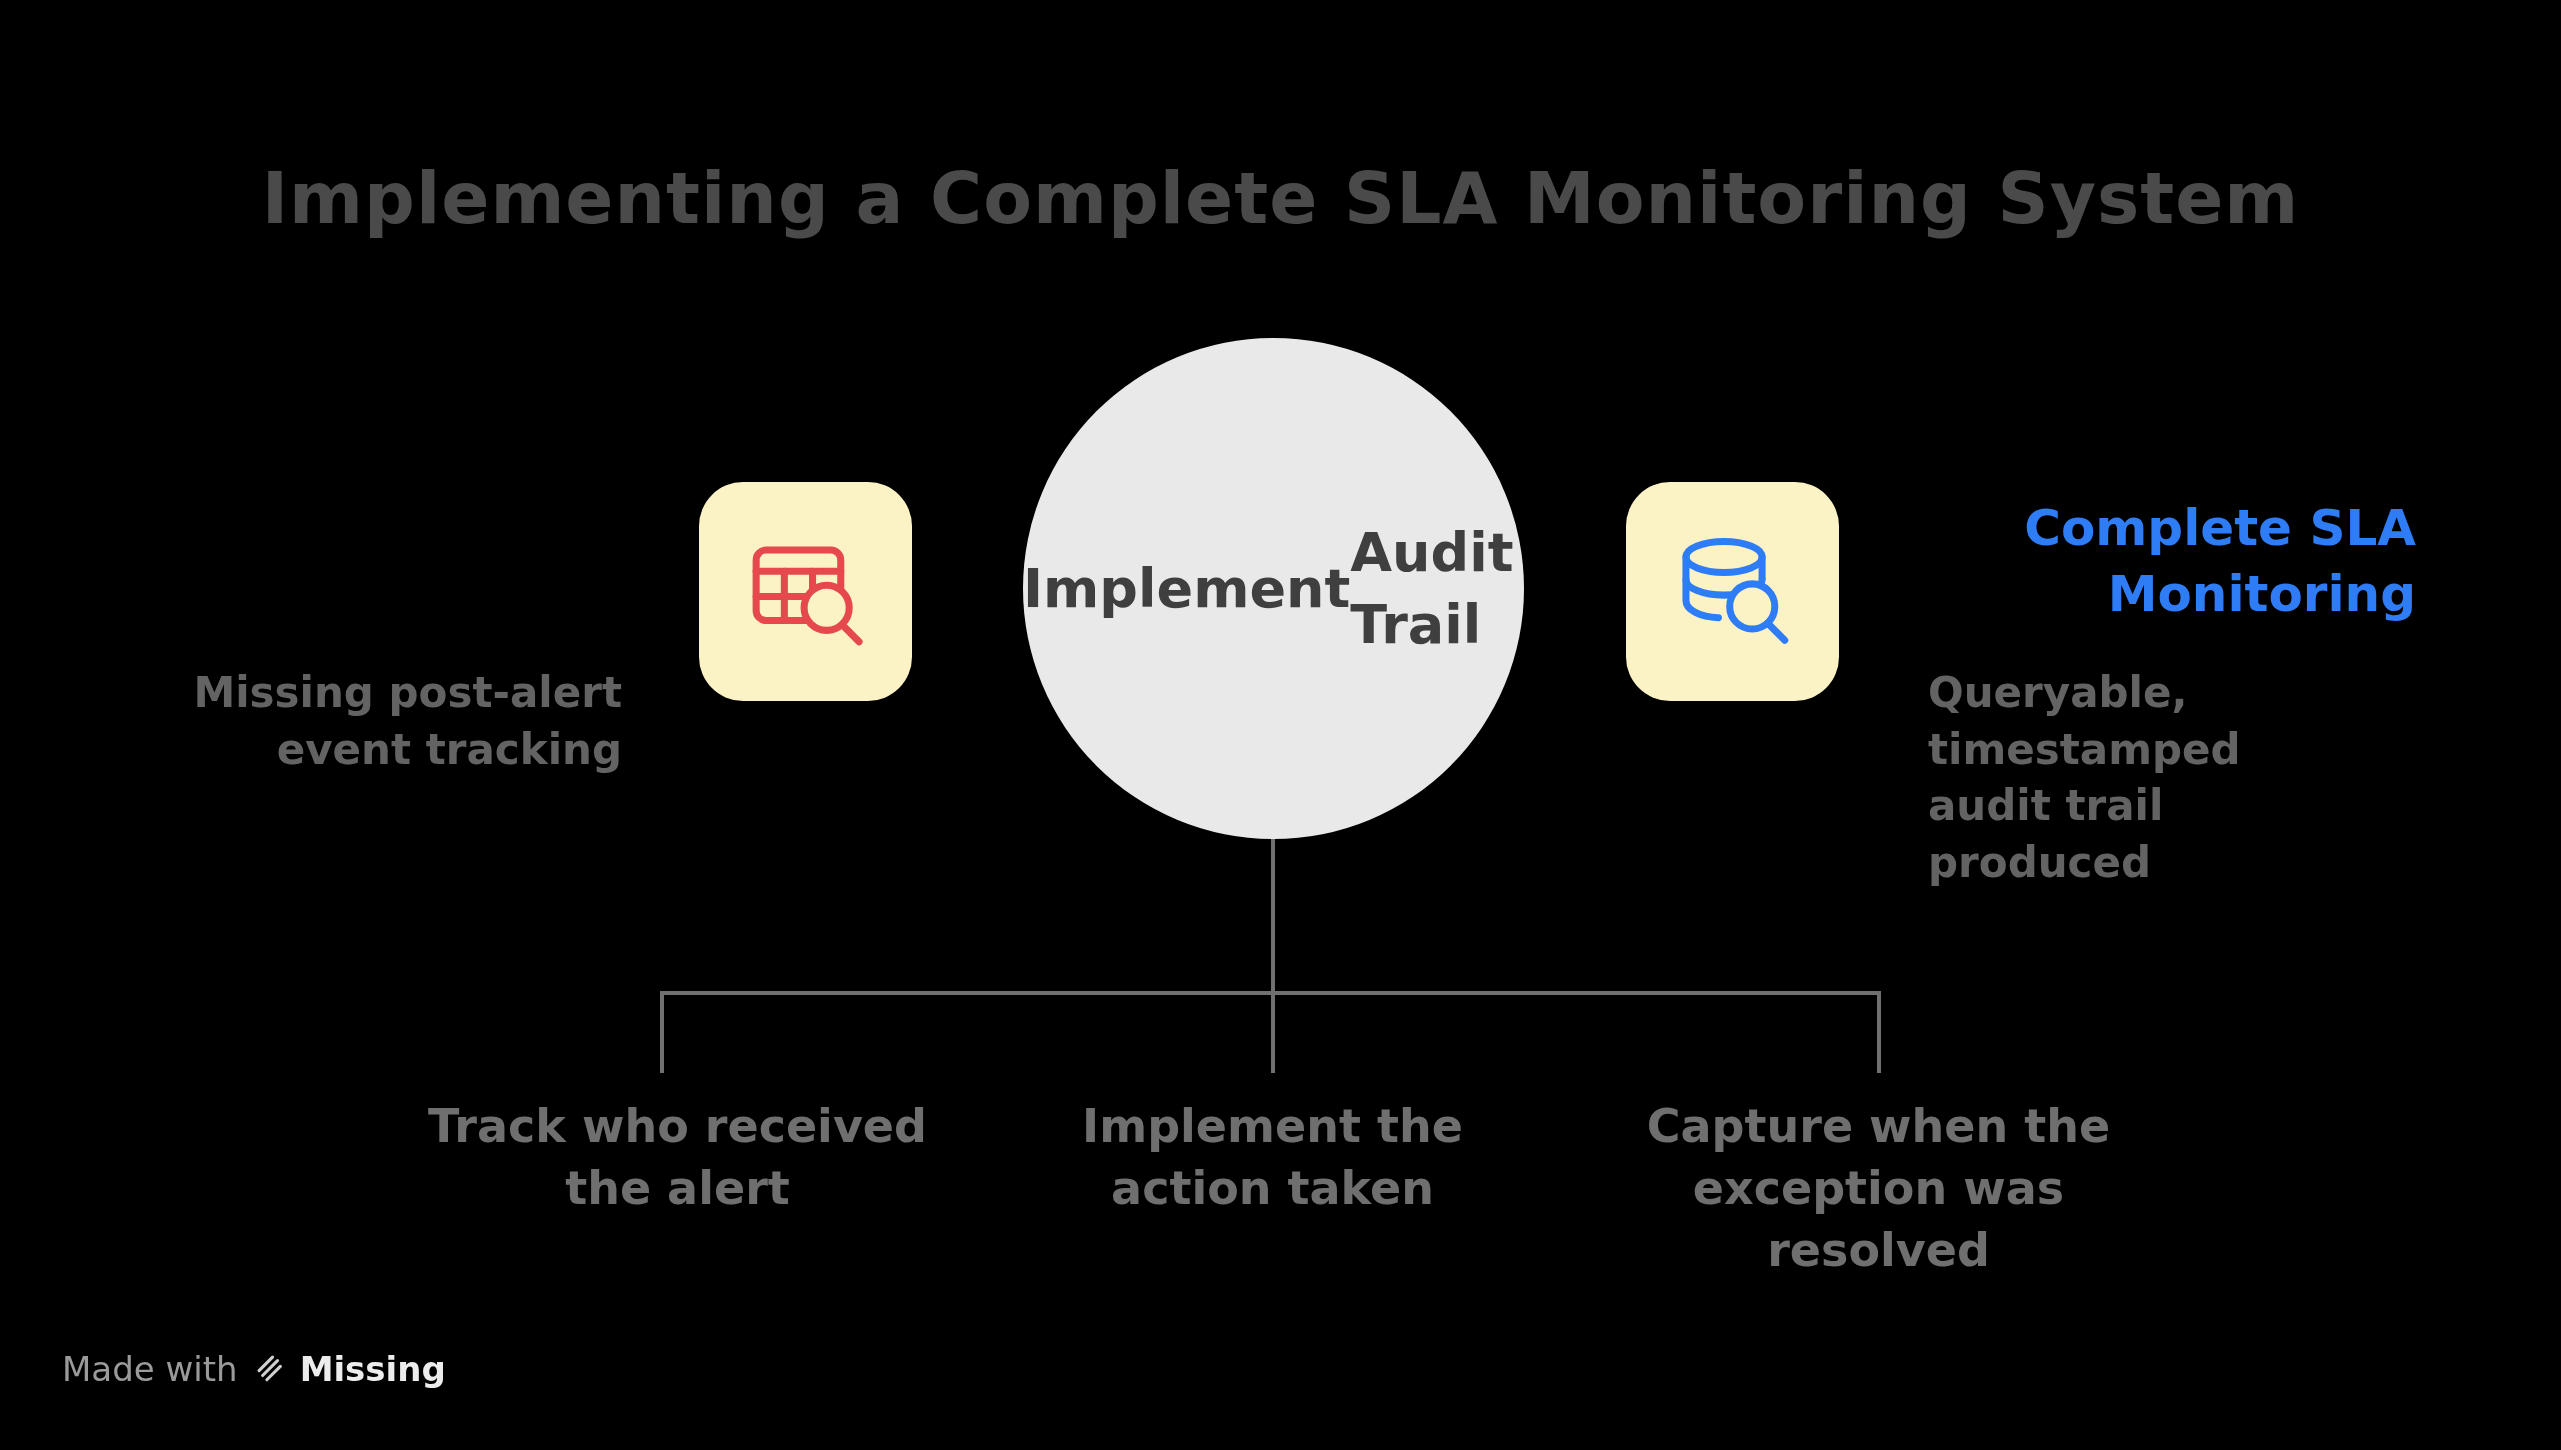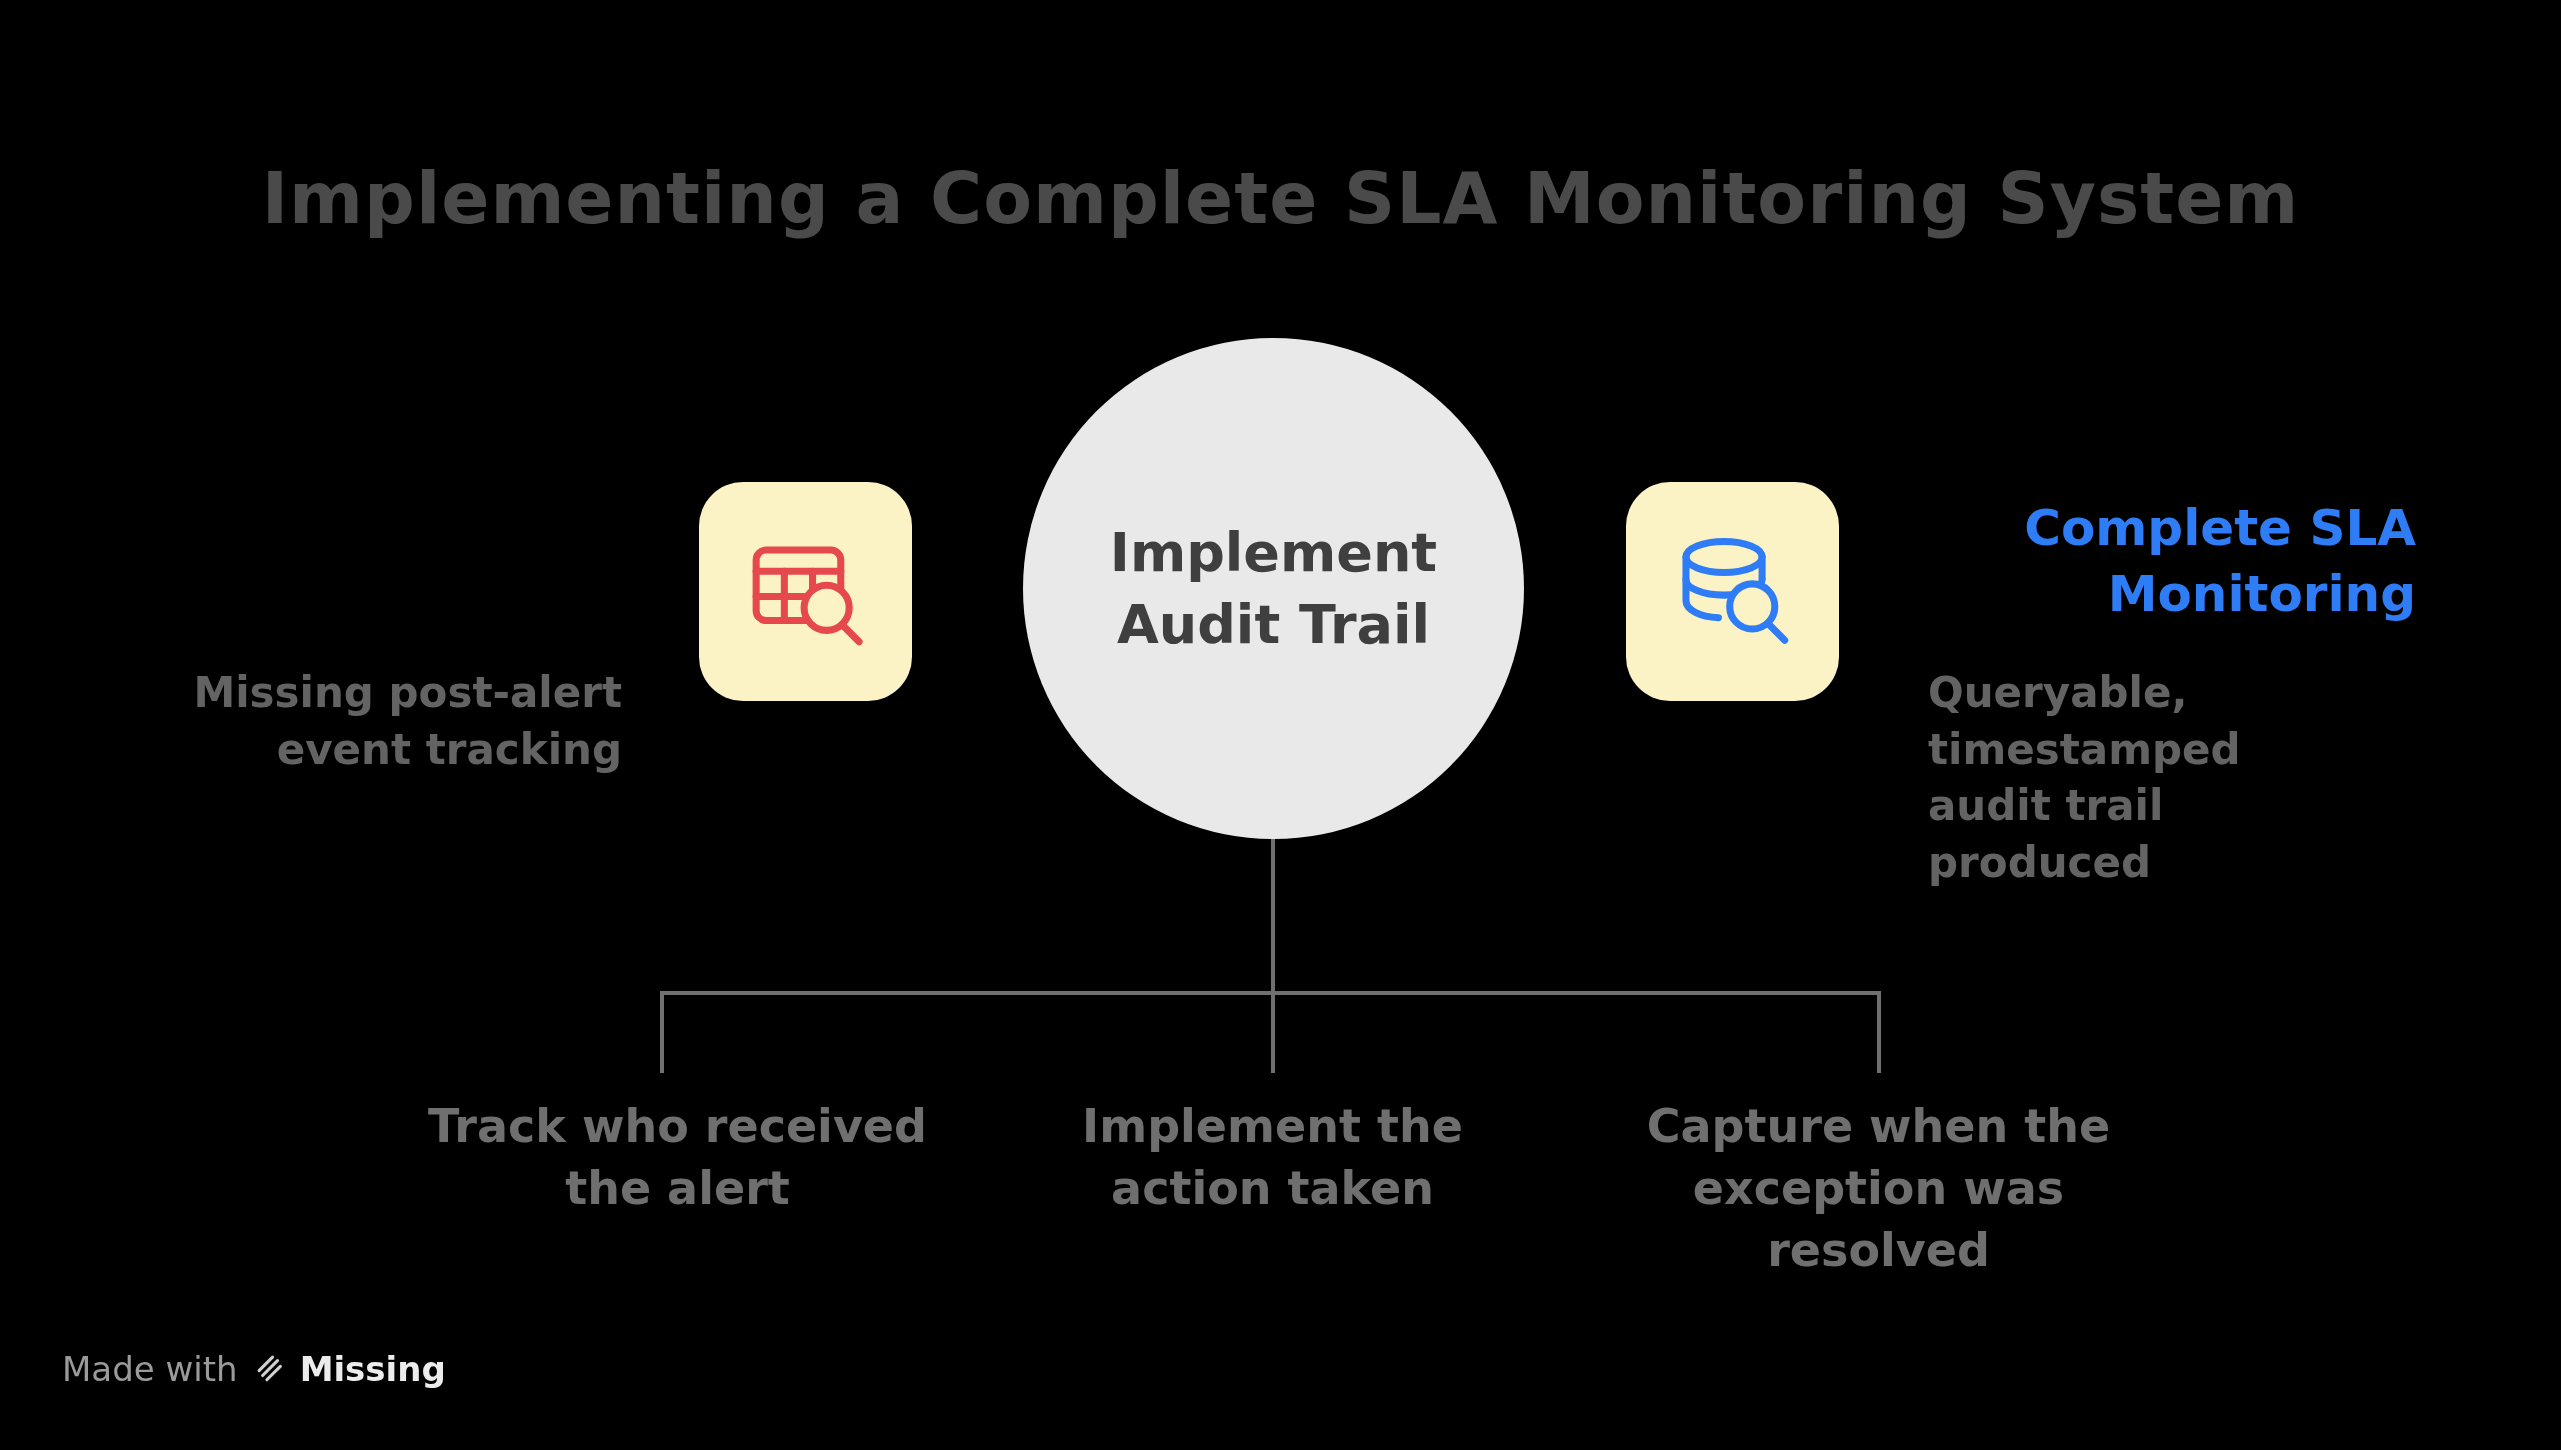--- a/index.html
+++ b/index.html
@@ -28,21 +28,20 @@
   
   .circle {
     position: absolute;
     left: 1023px;
     top: 338px;
     width: 501px;
     height: 501px;
     border-radius: 50%;
     background: #e9e9e9;
     display: flex;
-    flex-direction: column;
     align-items: center;
     justify-content: center;
   }
   .circle .line {
     font-size: 54px;
     font-weight: bold;
     color: #3f3f3f;
     line-height: 1.32;
   }
 

